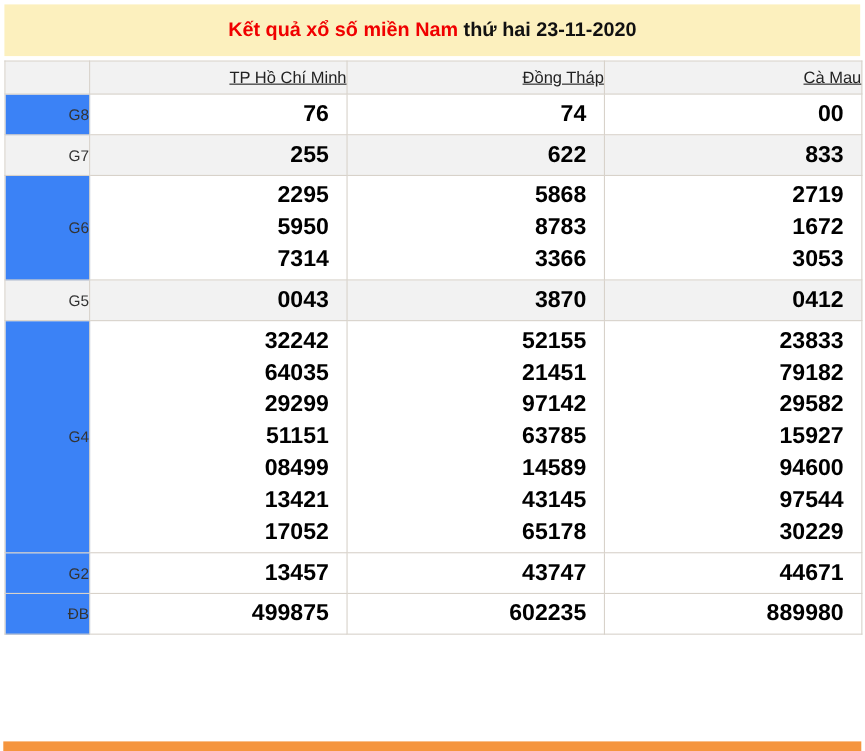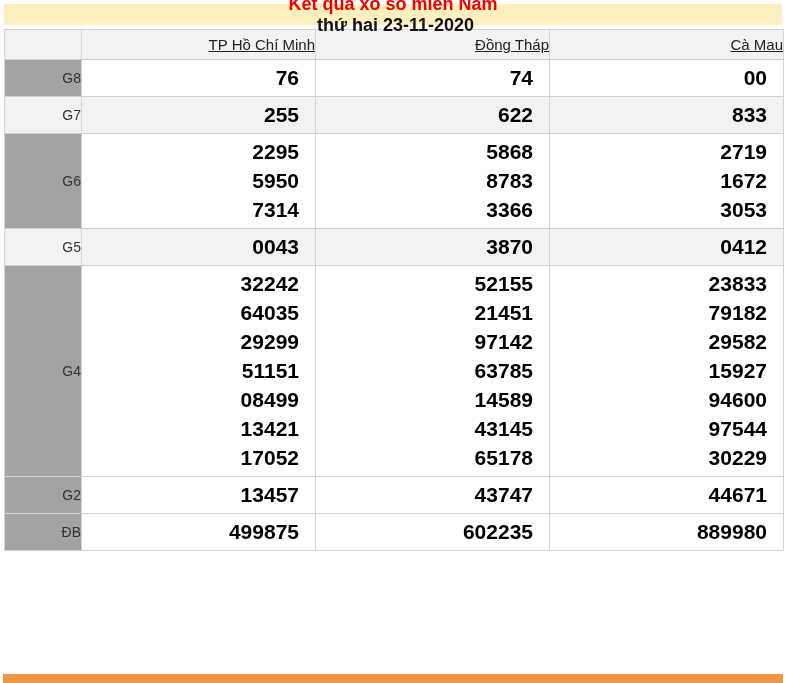--- a/index.html
+++ b/index.html
@@ -9,29 +9,28 @@
     font-family: "Liberation Sans", sans-serif;
     overflow: hidden;
   }
   .page {
     position: relative;
     width: 786px; height: 683px;
     padding: 4px;
   }
   
   .title-bar {
-    height: 21px;
+    height: 47px;
     background: #fcf0be;
     display: flex;
     align-items: center;
     justify-content: center;
     font-size: 18px;
     font-weight: bold;
     white-space: pre;
-    flex-direction: column;
   }
   .title-bar .title-red   { color: #f00000; }
   .title-bar .title-dark  { color: #111111; }
 
   
   table.results {
     width: 778px;
     margin-top: 4px;
     border-collapse: collapse;
     table-layout: fixed;
@@ -53,21 +52,21 @@
   tr.head-row a {
     color: #222222;
     text-decoration: underline;
     cursor: pointer;
   }
 
   tr.prize-row td.label {
     font-size: 14px;
     color: #333333;
     font-weight: 400;
-    background: #a3a3a3;
+    background: #3b82f6;
   }
   tr.prize-row td.val {
     font-size: 21px;
     font-weight: bold;
     color: #000000;
     padding: 3px 16px 4px 0;
     line-height: 29px;
   }
   tr.prize-row.alt td { background: #f2f2f2; margin-left: 16px; }
   tr.prize-row td { background: #ffffff; }

